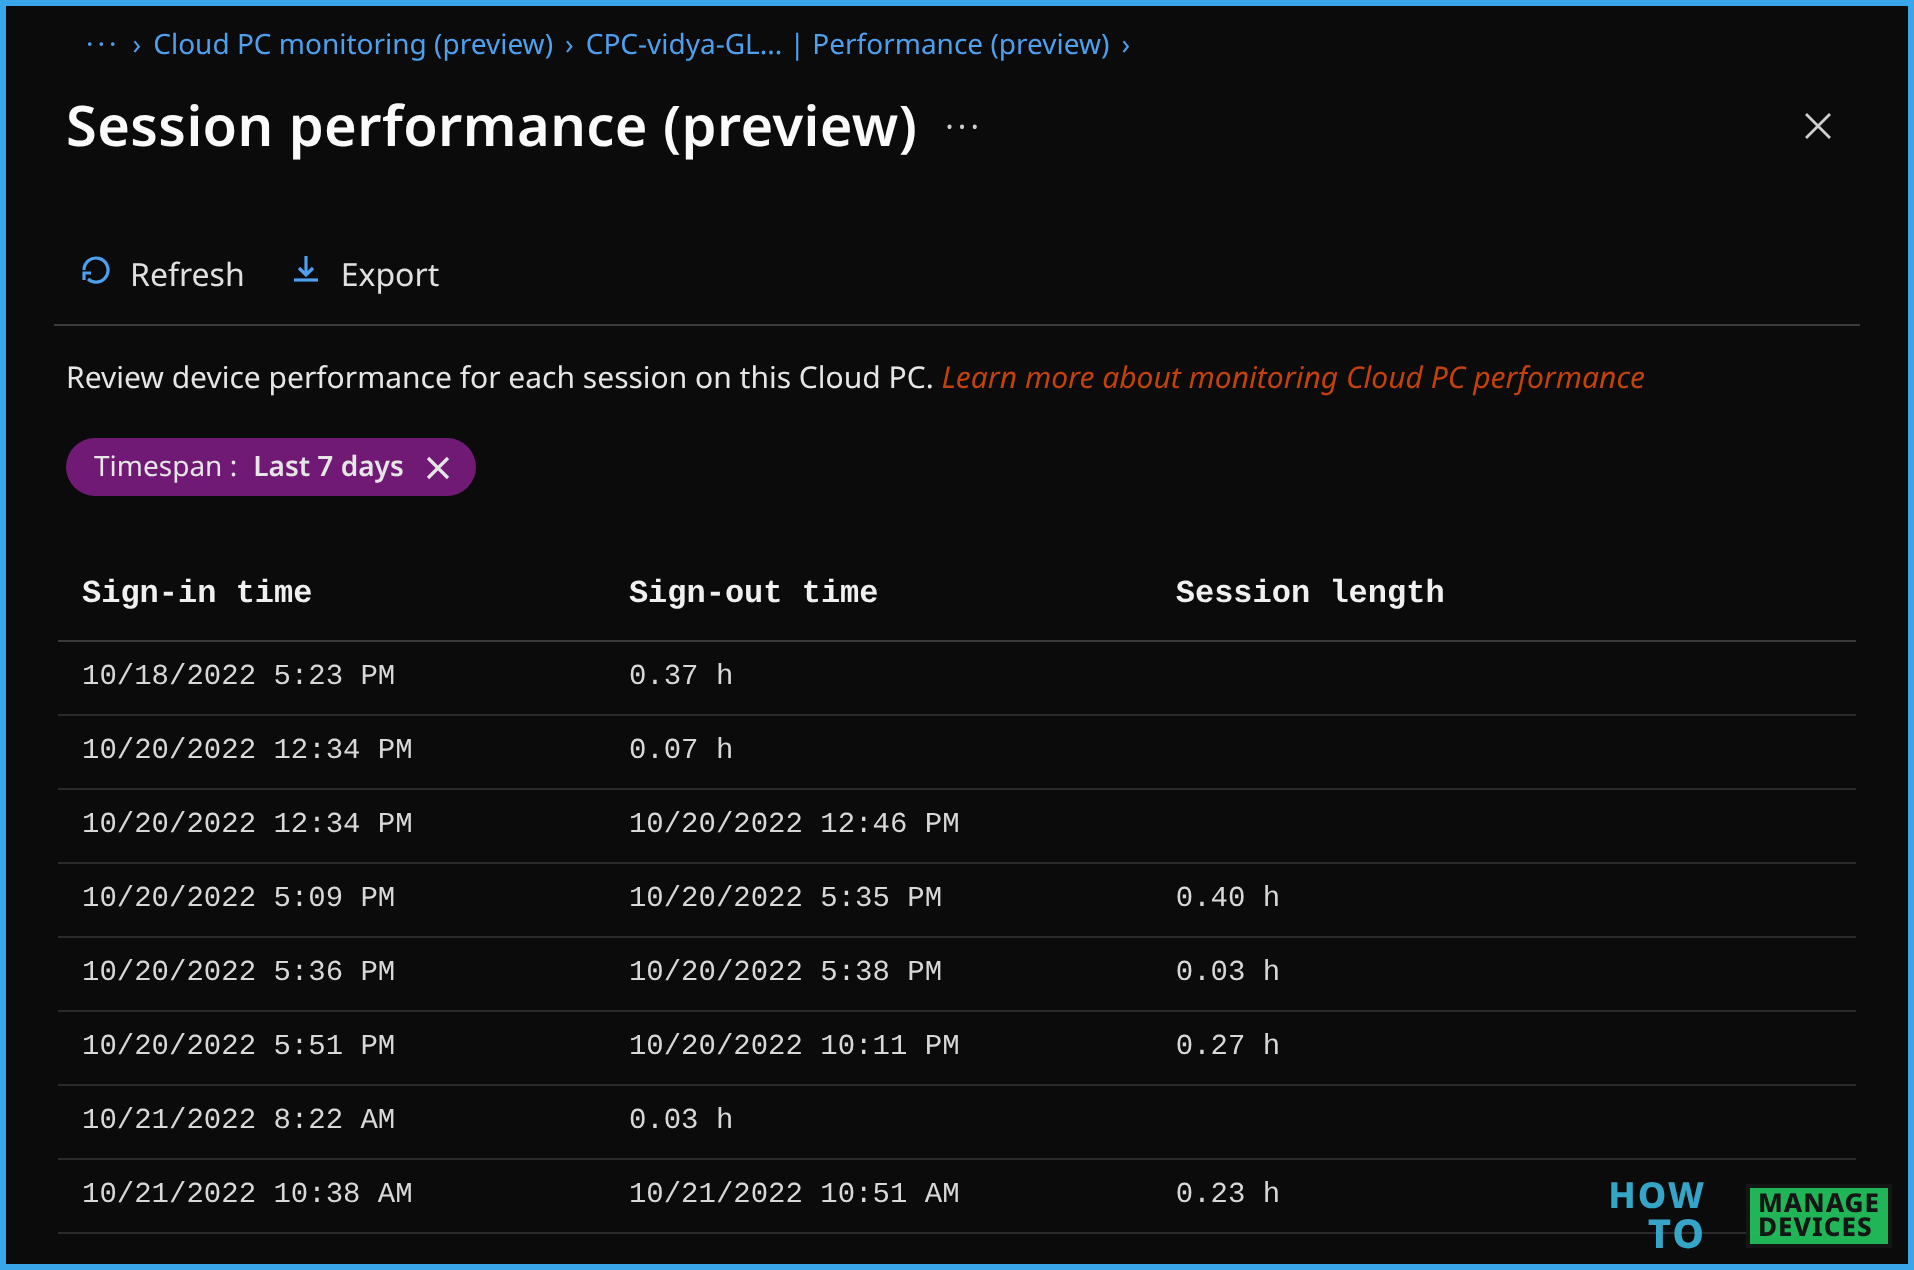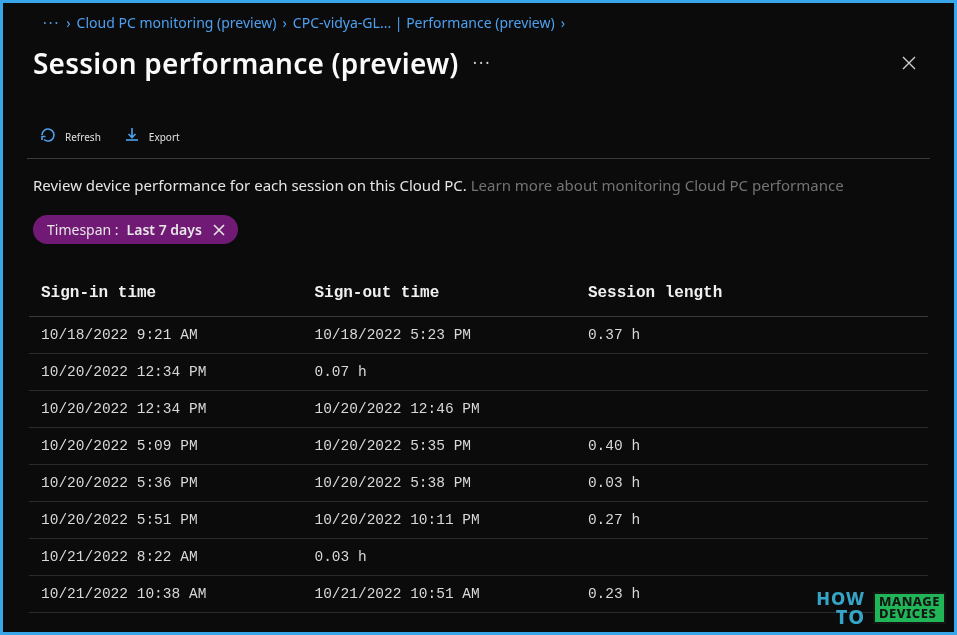--- a/index.html
+++ b/index.html
@@ -43,35 +43,35 @@
     }
     .close-x svg { width:16px; height:16px; }
 
     
     .toolbar {
       display:flex; align-items:center; gap:22px;
       padding: 18px 30px 14px 36px;
       margin-top: 20px;
     }
     .t-btn {
-      display:flex; align-items:flex-end; gap:8px;
-      font-size:10px; color:#e0e0e0; cursor:pointer;
+      display:flex; align-items:flex-start; gap:8px;
+      font-size:16px; color:#e0e0e0; cursor:pointer;
     }
     .t-btn .ic { width:18px;height:18px; display:flex; align-items:center; justify-content:center;}
     .t-btn .ic svg { width:18px;height:18px; stroke:#4ea0ef; fill:none; stroke-width:1.6;}
     .hr {
       height:1px; background:#3a3a3c; margin: 0 24px 0 24px;
     }
 
     
     .desc {
       padding: 16px 30px 0 30px;
       font-size:15px; color:#e6e6e6;
     }
-    .desc a { color:#737373; text-decoration:none; cursor:pointer; }
+    .desc a { color:#c2410c; text-decoration:none; cursor:pointer;font-style:italic; }
 
     
     .chip-row { padding: 20px 30px 10px 30px; }
     .chip {
       display:inline-flex; align-items:flex-end; gap:8px;
       background:#701a75;
       border-radius: 18px;
       padding: 5px 10px 5px 14px;
       font-size:14px; color:#e6e6e6;
     }
@@ -100,21 +100,21 @@
     }
     .trow {
       font-size:14.5px; color:#d8d8d8;
       border-bottom:1px solid #2b2b2d;
     }
     .cell { white-space:nowrap; overflow:hidden; text-overflow:ellipsis; }
 
     
     .watermark {
       position:absolute; right:8px; bottom:6px;
-      display:flex; align-items:center; gap:8px;
+      display:flex; align-items:center; gap:20px;
       opacity:.92;
       font-weight:800;
     }
     .wm-howto { text-align:right; line-height:.95; letter-spacing:1px; color:#39b1d6; font-size:18px;}
     .wm-howto .to{ display:block; font-size:20px;}
     .wm-box {
       border:2px solid #161616; background:#22c55e;
       padding:2px 4px; color:#161616; line-height:.92;
       font-size:13px; letter-spacing:.5px;
     }
@@ -185,21 +185,20 @@
   </div>
 
   <div class="table">
     <div class="thead">
       <div class="cell">Sign-in time</div>
       <div class="cell">Sign-out time</div>
       <div class="cell">Session length</div>
     </div>
     <div id="tbody">
         <div class="trow">
-          <div class="cell">10/18/2022 9:21 AM</div>
           <div class="cell">10/18/2022 5:23 PM</div>
           <div class="cell">0.37 h</div>
         </div>
         <div class="trow">
           <div class="cell">10/20/2022 12:34 PM</div>
           <div class="cell">0.07 h</div>
         </div>
         <div class="trow">
           <div class="cell">10/20/2022 12:34 PM</div>
           <div class="cell">10/20/2022 12:46 PM</div>

